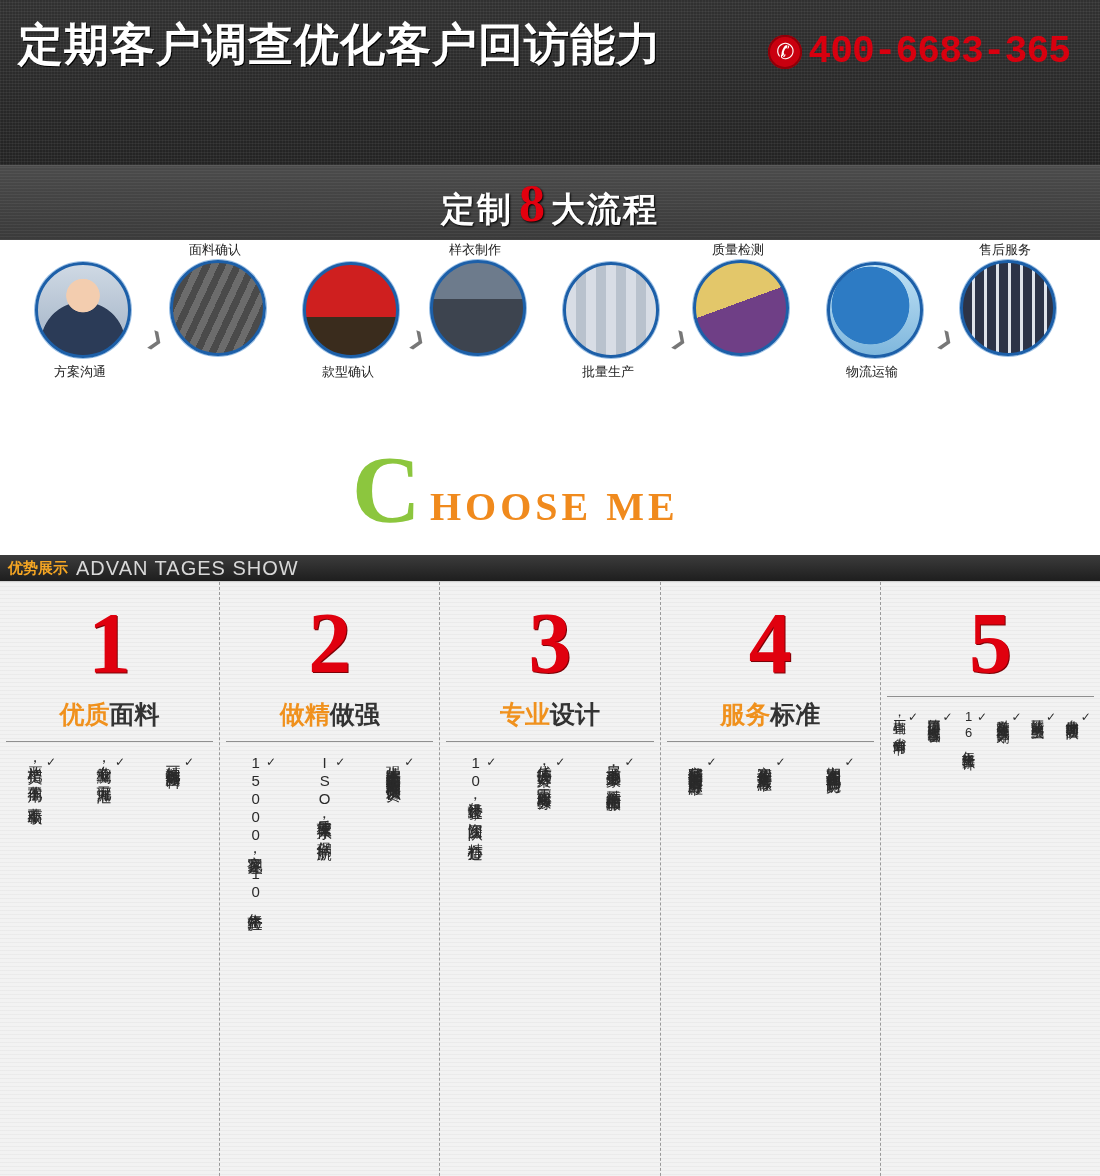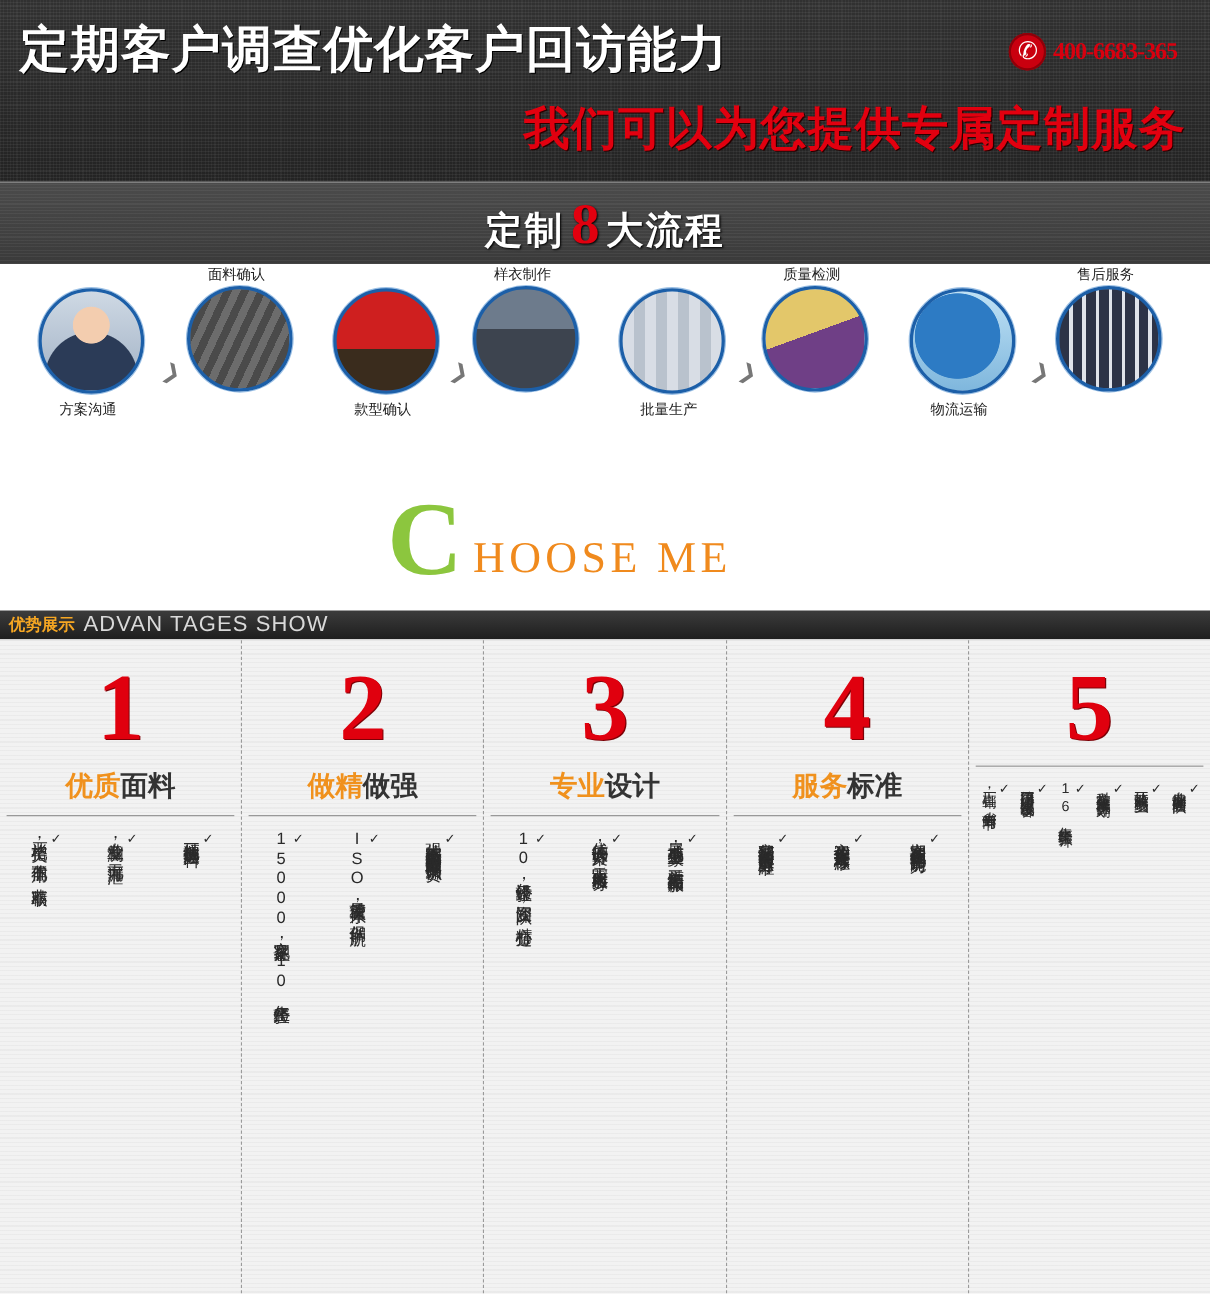--- a/index.html
+++ b/index.html
@@ -32,22 +32,22 @@
     display:flex;align-items:center;gap:6px;
   }
   .phone-icon{
     width:34px;height:34px;border-radius:50%;
     background:#c9000f;color:#fff;
     display:flex;align-items:center;justify-content:center;
     font-size:22px;line-height:1;
     box-shadow:inset 0 0 0 2px #8d0009;
   }
   .phone-num{
-    font-family:Liberation Serif, serif;
-    font-size:22px;font-weight:bold;color:#d8000f;
+    font-family:Liberation Mono, monospace;
+    font-size:38px;font-weight:bold;color:#d8000f;
     letter-spacing:-1px;
   }
   .banner-line2{
     position:absolute;right:22px;top:96px;
     font-size:42px;font-weight:bold;color:#e2000f;
     letter-spacing:1px;line-height:1;
     text-shadow:1px 1px 0 #2a0000;
     white-space:nowrap;
   }
 
@@ -132,21 +132,21 @@
     font-family:"Liberation Serif","DejaVu Serif",serif;
     font-size:95px;font-weight:bold;color:#8cc63e;line-height:1;
   }
   .choose-cn{
     position:absolute;left:430px;top:14px;
     font-size:28px;color:#3a3a3a;letter-spacing:1px;
   }
   .choose-en{
     position:absolute;left:430px;top:52px;
     font-family:"Liberation Serif","DejaVu Serif",serif;
-    font-size:40px;font-weight:normal;color:#f08a1d;letter-spacing:4px;
+    font-size:40px;font-weight:bold;color:#f08a1d;letter-spacing:4px;
     line-height:1;
   }
 
   
   .adv-bar{
     position:relative;width:1100px;height:26px;
     background:linear-gradient(#3c3c3c,#1e1e1e);
     display:flex;align-items:center;margin-top:20px;
   }
   .adv-cn{
@@ -213,21 +213,20 @@
 <body>
 
 <div class="page">
 
   <div class="banner">
     <div class="banner-line1">定期客户调查优化客户回访能力</div>
     <div class="phone">
       <div class="phone-icon">✆</div>
       <div class="phone-num">400-6683-365</div>
     </div>
-    <div class="banner-line2">我们可以为您提供专属定制服务</div>
   </div>
 
   <div class="strip">
     <div class="strip-inner">
       <span class="strip-t1">定制</span>
       <span class="strip-big">8</span>
       <span class="strip-t3">大流程</span>
     </div>
   </div>
 

